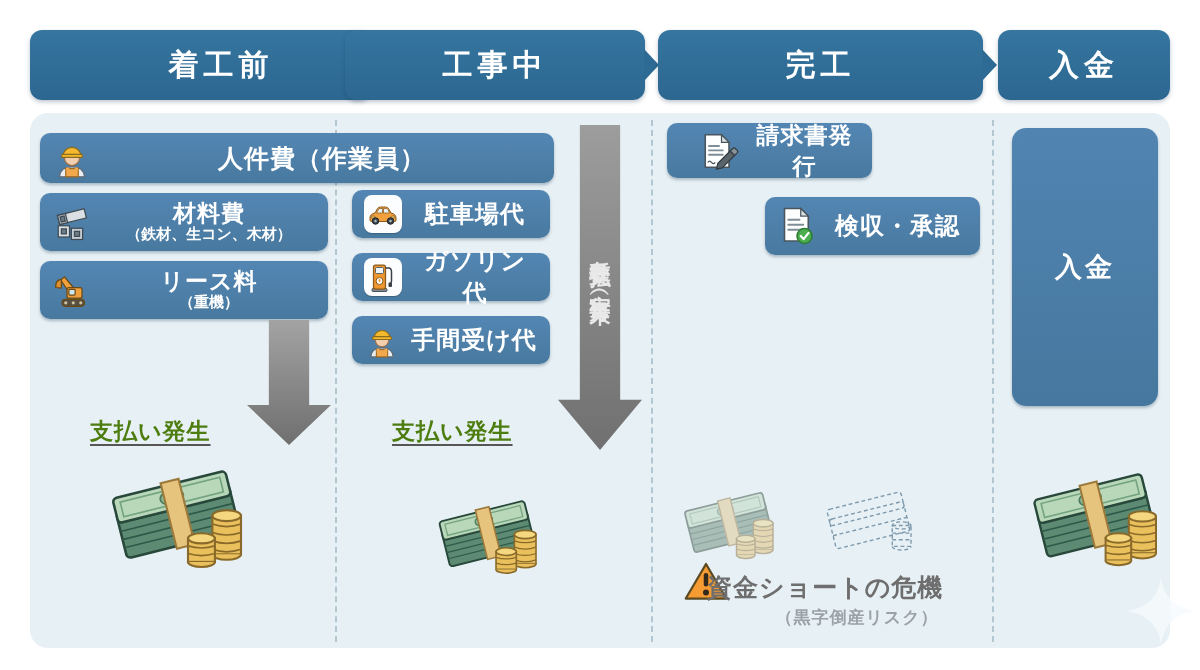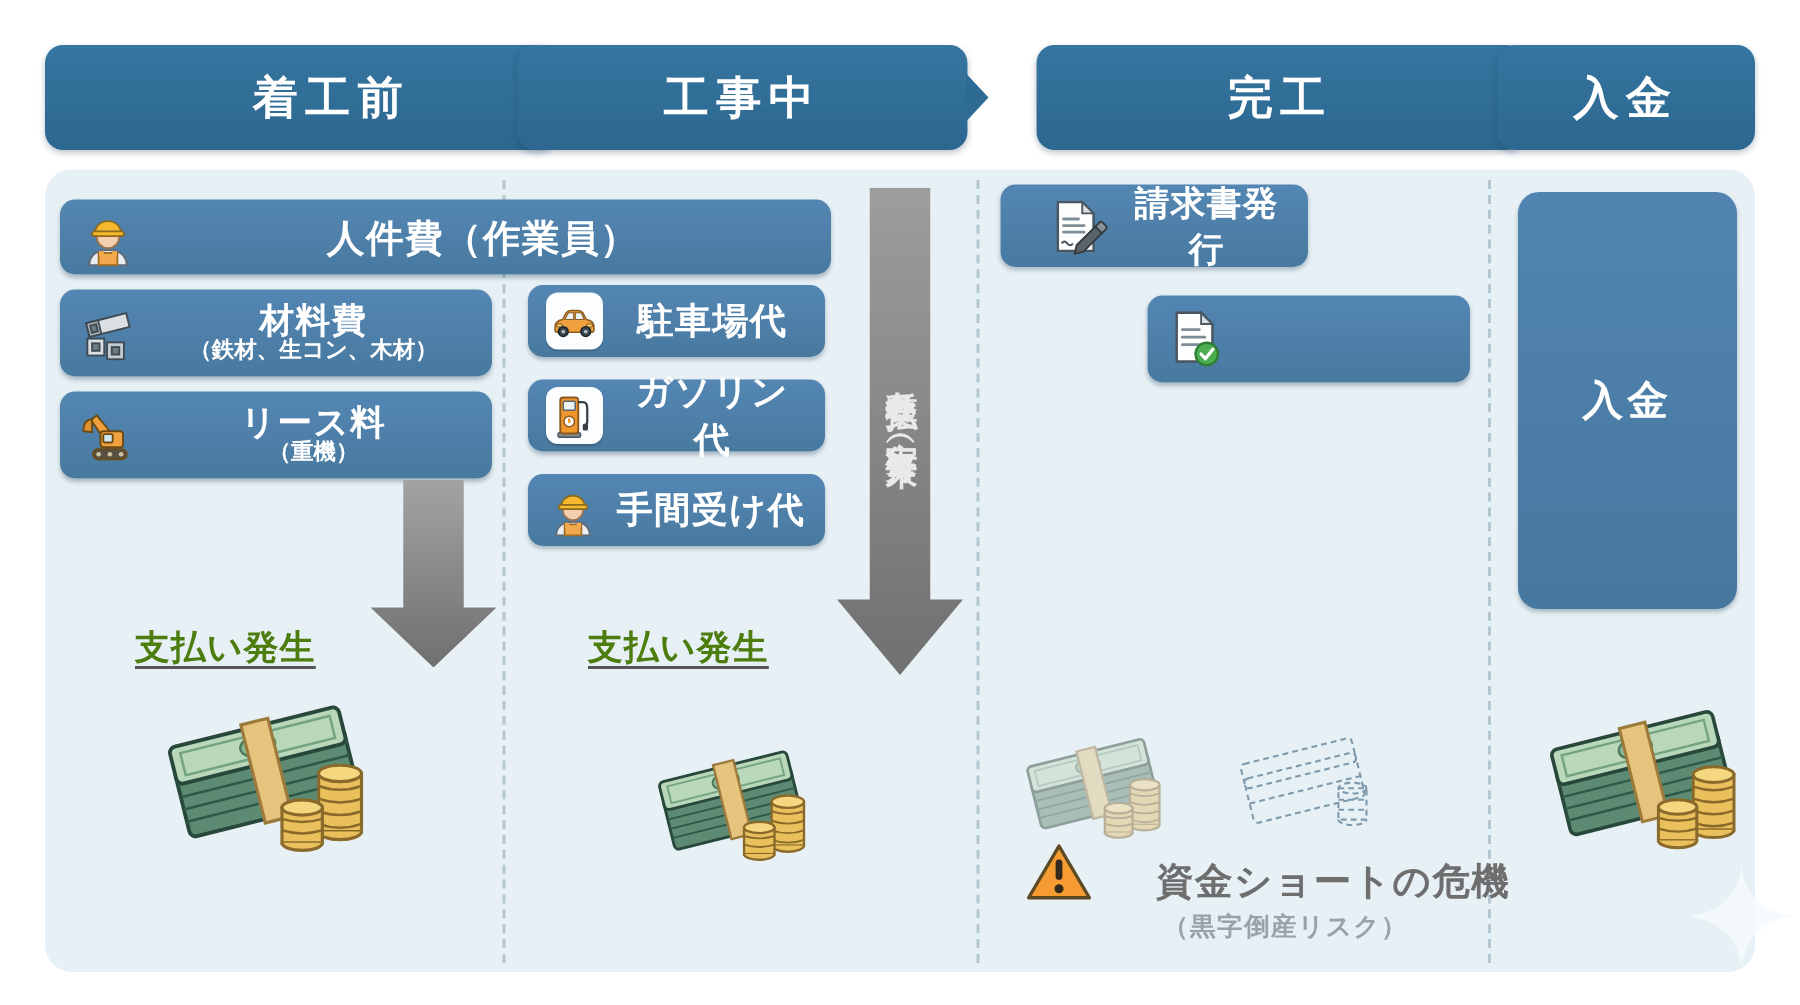--- a/index.html
+++ b/index.html
@@ -19,21 +19,21 @@
     color:#fff;font-size:30px;font-weight:700;letter-spacing:5px;
     box-shadow:0 2px 4px rgba(20,50,80,.28);
   }
   .phase::after{
     content:"";position:absolute;right:-14px;top:50%;transform:translateY(-50%);
     border-left:15px solid #2d6a94;border-top:16px solid transparent;border-bottom:16px solid transparent;
   }
   .phase.no-notch::after{display:none;}
   .ph1{left:30px;width:300px;padding-left:41px;}
   .ph2{left:345px;width:300px;}
-  .ph3{left:658px;width:325px;margin-left:33px;}
+  .ph3{left:658px;width:325px;}
   .ph4{left:998px;width:172px;}
 
   
   .panel{
     position:absolute;left:30px;top:113px;width:1140px;height:535px;
     background:#e7f0f4;border-radius:18px;
   }
   .divider{position:absolute;top:7px;height:522px;width:0;border-left:2px dashed #b3c7d2;}
   .dv1{left:305px;} .dv2{left:621px;} .dv3{left:962px;}
 
@@ -95,21 +95,21 @@
   
   .money{position:absolute;}
   .money-1{left:75px;top:337px;width:150px;height:122px;}
   .money-2{left:398px;top:372px;width:124px;height:92px;}
   .money-3{left:998px;top:339px;width:140px;height:120px;}
   .money-faded{left:640px;top:365px;width:122px;height:84px;opacity:.48;filter:saturate(.8);}
   .money-dash{left:776px;top:365px;width:130px;height:80px;}
 
   
   .warn-icon{position:absolute;left:652px;top:447px;width:48px;height:44px;}
-  .risk-title{position:absolute;left:677px;top:458px;width:300px;text-align:right;
+  .risk-title{position:absolute;left:677px;top:458px;width:300px;text-align:left;
               font-size:25px;font-weight:700;color:#6e6e6e;letter-spacing:1px;}
   .risk-sub{position:absolute;left:677px;top:493px;width:300px;text-align:center;
             font-size:17px;font-weight:600;color:#9aa2a8;letter-spacing:1px;}
 
   
   .deposit-box{
     position:absolute;left:982px;top:15px;width:146px;height:278px;
     background:linear-gradient(180deg,#5184b1 0%,#46789f 100%);
     border-radius:14px;display:flex;align-items:center;justify-content:center;
     color:#fff;font-size:27px;font-weight:700;letter-spacing:3px;
@@ -328,20 +328,21 @@
     <div class="item b-invoice">
       <svg class="ic">
           <use href="#sym-invoice"></use>
         </svg>
       <div class="lbl">請求書発行</div>
     </div>
     <div class="item b-approve">
       <svg class="ic">
           <use href="#sym-doccheck"></use>
         </svg>
+      <div class="lbl">検収・承認</div>
     </div>
     <svg class="money money-faded">
         <use href="#sym-money"></use>
       </svg>
     <svg class="money money-dash">
         <use href="#sym-money-dash"></use>
       </svg>
     <svg class="warn-icon">
         <use href="#sym-warning"></use>
       </svg>

